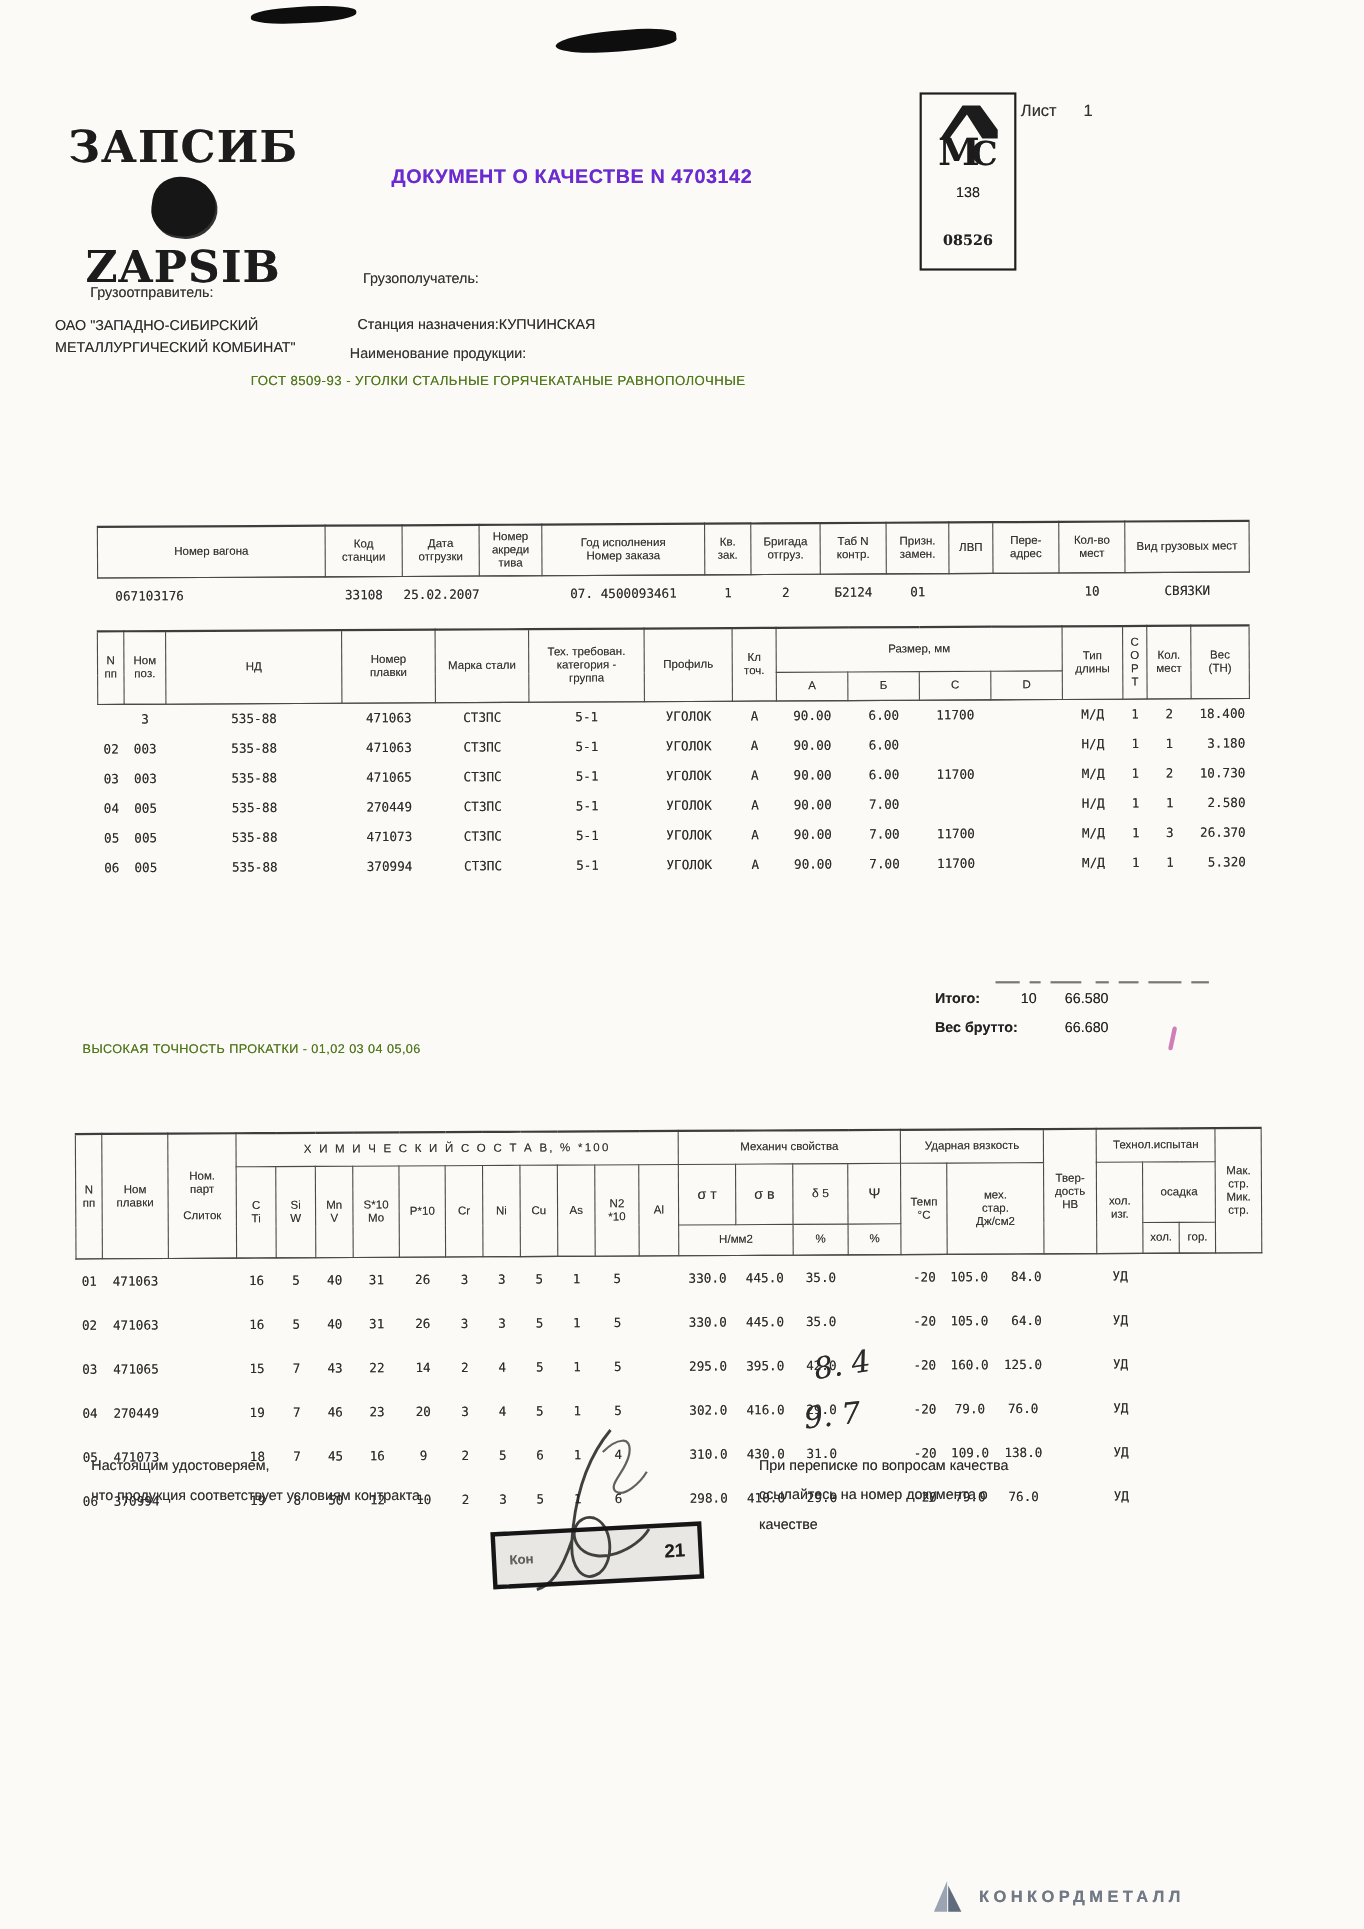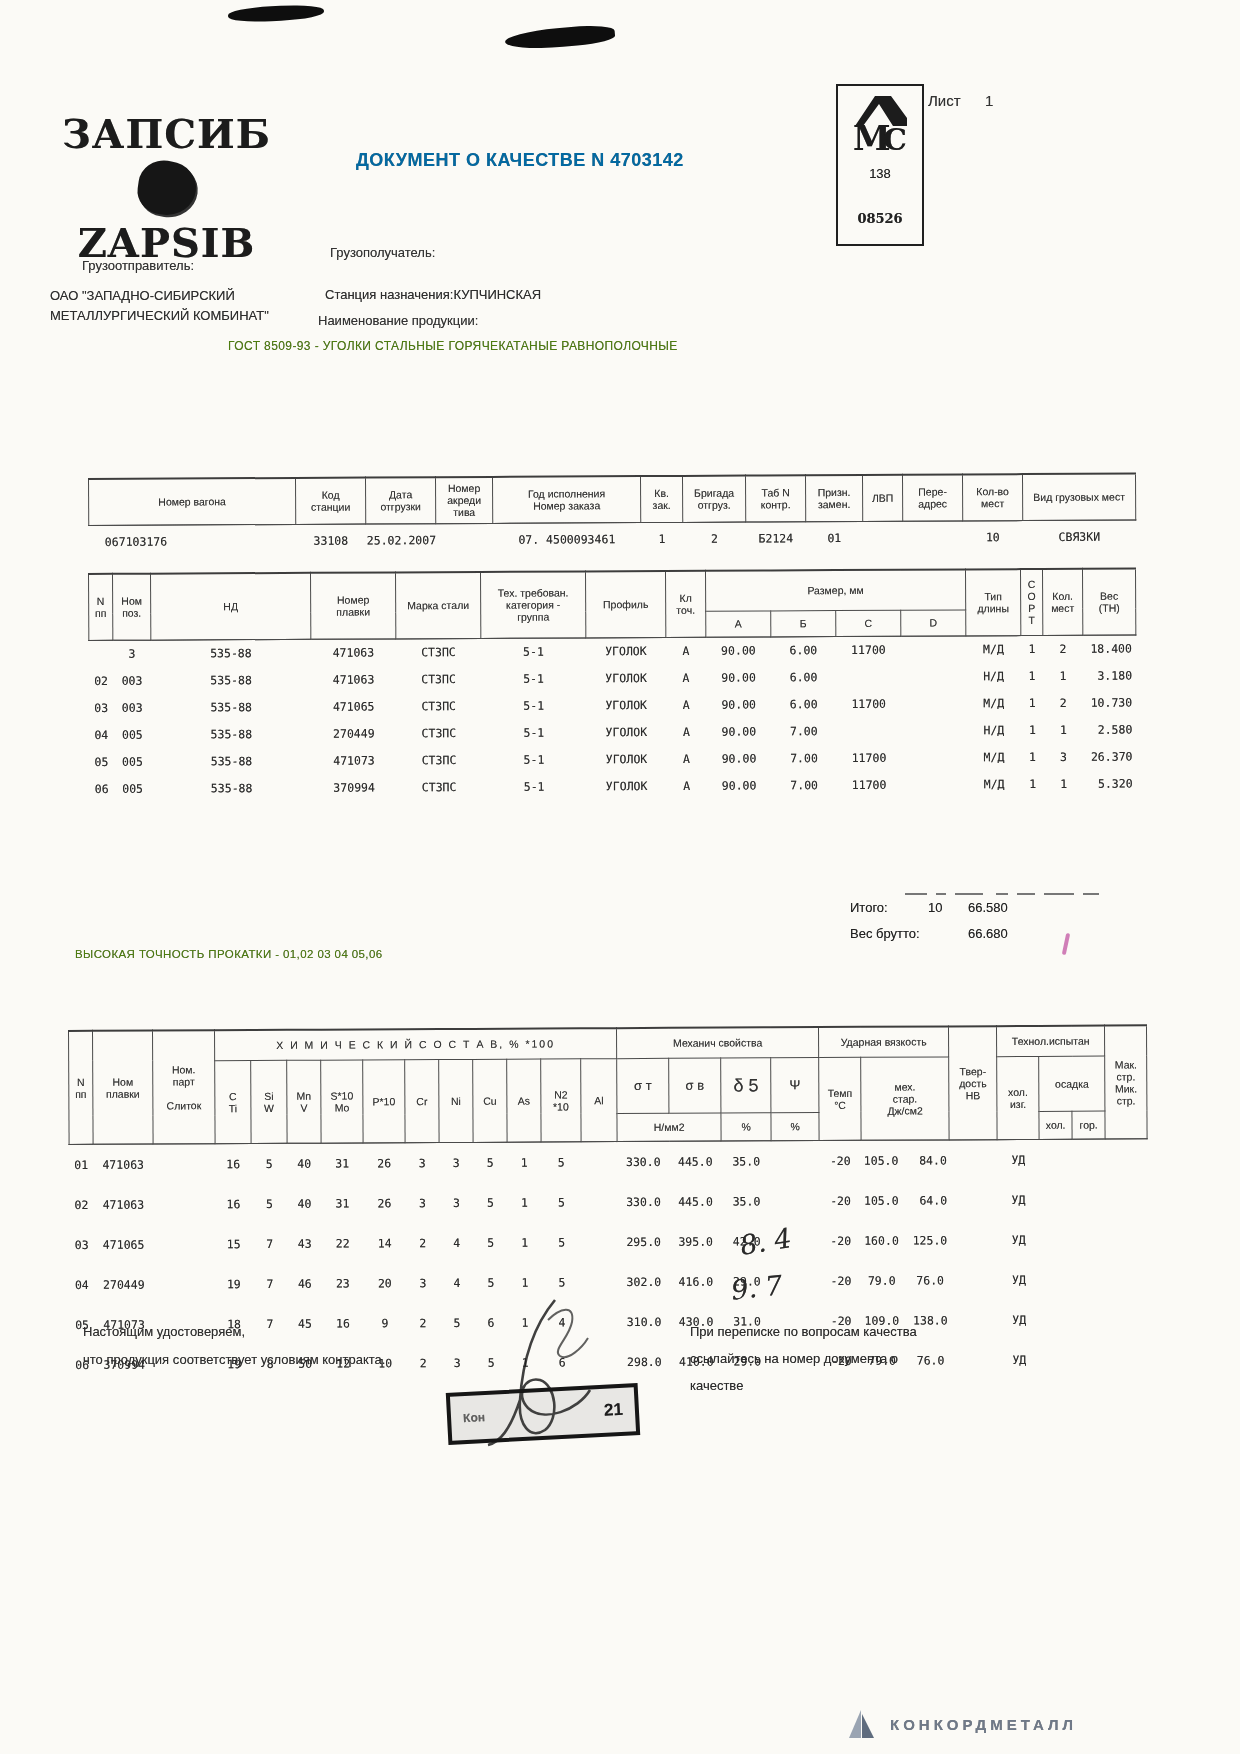--- a/index.html
+++ b/index.html
@@ -5,42 +5,42 @@
   html,body{margin:0;padding:0;background:#e8e8e8;}
   .page{position:relative;width:1240px;height:1754px;margin:0 auto;background:#fbfaf6;
         font-family:"Liberation Sans",sans-serif;color:#2e2e2e;overflow:hidden;}
   .abs{position:absolute;}
   .scan{text-shadow:0 0 .5px rgba(40,40,40,.55);}
   .blob{background:#0e0e0e;border-radius:45%;}
   
   .logo{font-family:"DejaVu Serif",serif;font-weight:700;font-size:40px;letter-spacing:1px;color:#1c1c1c;display:flex;align-items:center;gap:4px;}
   .logo-mark{width:58px;height:54px;background:#161616;border-radius:48% 52% 55% 45%;transform:rotate(8deg);box-shadow:2px 2px 0 #333;}
   .cert{font-size:12px;line-height:18px;color:#3c3c3c;white-space:pre-line;}
-  .title{font-size:18px;font-weight:700;letter-spacing:.5px;color:#0369a1;}
+  .title{font-size:18px;font-weight:700;letter-spacing:.5px;color:#6d28d9;}
   .stampbox{width:84px;height:158px;border:2px solid #1f1f1f;text-align:center;}
   .stampbox .num1{font-size:13px;margin-top:2px;color:#222;}
   .stampbox .num2{font-size:13px;font-weight:700;font-family:"DejaVu Serif",serif;margin-top:30px;color:#222;}
   .lbl{font-size:13px;color:#333;}
   .caps{font-size:13px;color:#2d2d2d;}
   
   table{border-collapse:collapse;table-layout:fixed;}
   .tilt{transform:rotate(-0.3deg);transform-origin:left top;}
   th.hc, td.hc{border:1px solid #4a4a4a;font-size:10.5px;font-weight:400;color:#333;
       text-align:center;vertical-align:middle;white-space:pre-line;padding:1px 2px;line-height:12px;}
   .grp{letter-spacing:2px;}
   tbody.vals td{border:none;font-family:"DejaVu Sans Mono",monospace;font-size:11.5px;color:#2c2c2c;
       text-align:center;white-space:pre;overflow:visible;}
   #wagonTable tbody.vals td{height:30px;}
   #itemsTable tbody.vals td{height:25px;}
   #chemTable tbody.vals td{height:38px;vertical-align:middle;}
   #wagonTable tbody.vals td:first-child{text-align:left;padding-left:16px;}
   #itemsTable tbody.vals td:last-child{text-align:right;padding-right:4px;}
   .sortcell{font-size:9px;line-height:9px;}
   .totals{font-size:13px;color:#222;}
-  .totals b{font-weight:400;}
+  .totals b{font-weight:700;}
   .note{font-size:11.5px;color:#4d7c0f;letter-spacing:.4px;}
   
   .attest{font-size:13px;color:#2f2f2f;line-height:28px;white-space:pre-line;}
   .rightnote{font-size:13px;color:#2b2b2b;line-height:27px;white-space:pre-line;}
   .hand{font-family:"DejaVu Serif",serif;font-style:italic;font-size:27px;color:#2a2a2a;}
   .otk{border:4px solid #161616;background:rgba(70,70,70,.10);display:flex;align-items:center;
        justify-content:space-between;padding:0 12px;}
   .otk .t1{font-size:12px;font-weight:700;color:#333;opacity:.75;}
   .otk .t2{font-size:17px;font-weight:700;color:#1d1d1d;}
   .brand{font-size:15px;letter-spacing:4px;color:#6f7988;font-weight:700;}
@@ -393,21 +393,21 @@
         <th class="hc" rowspan="2">P*10</th>
         <th class="hc" rowspan="2">Cr</th>
         <th class="hc" rowspan="2">Ni</th>
         <th class="hc" rowspan="2">Cu</th>
         <th class="hc" rowspan="2">As</th>
         <th class="hc" rowspan="2">N2
 *10</th>
         <th class="hc" rowspan="2">Al</th>
         <th class="hc" style="font-size:13px;margin-left:20px;">σ т</th>
         <th class="hc" style="font-size:13px;">σ в</th>
-        <th class="hc" style="font-size:18px;">δ 5</th>
+        <th class="hc" style="font-size:11px;">δ 5</th>
         <th class="hc" style="font-size:13px;">Ψ</th>
         <th class="hc" rowspan="2">Темп
 °C</th>
         <th class="hc" rowspan="2">мех.
 стар.
 Дж/см2</th>
         <th class="hc" rowspan="2">хол.
 изг.</th>
         <th class="hc" colspan="2">осадка</th>
       </tr>

